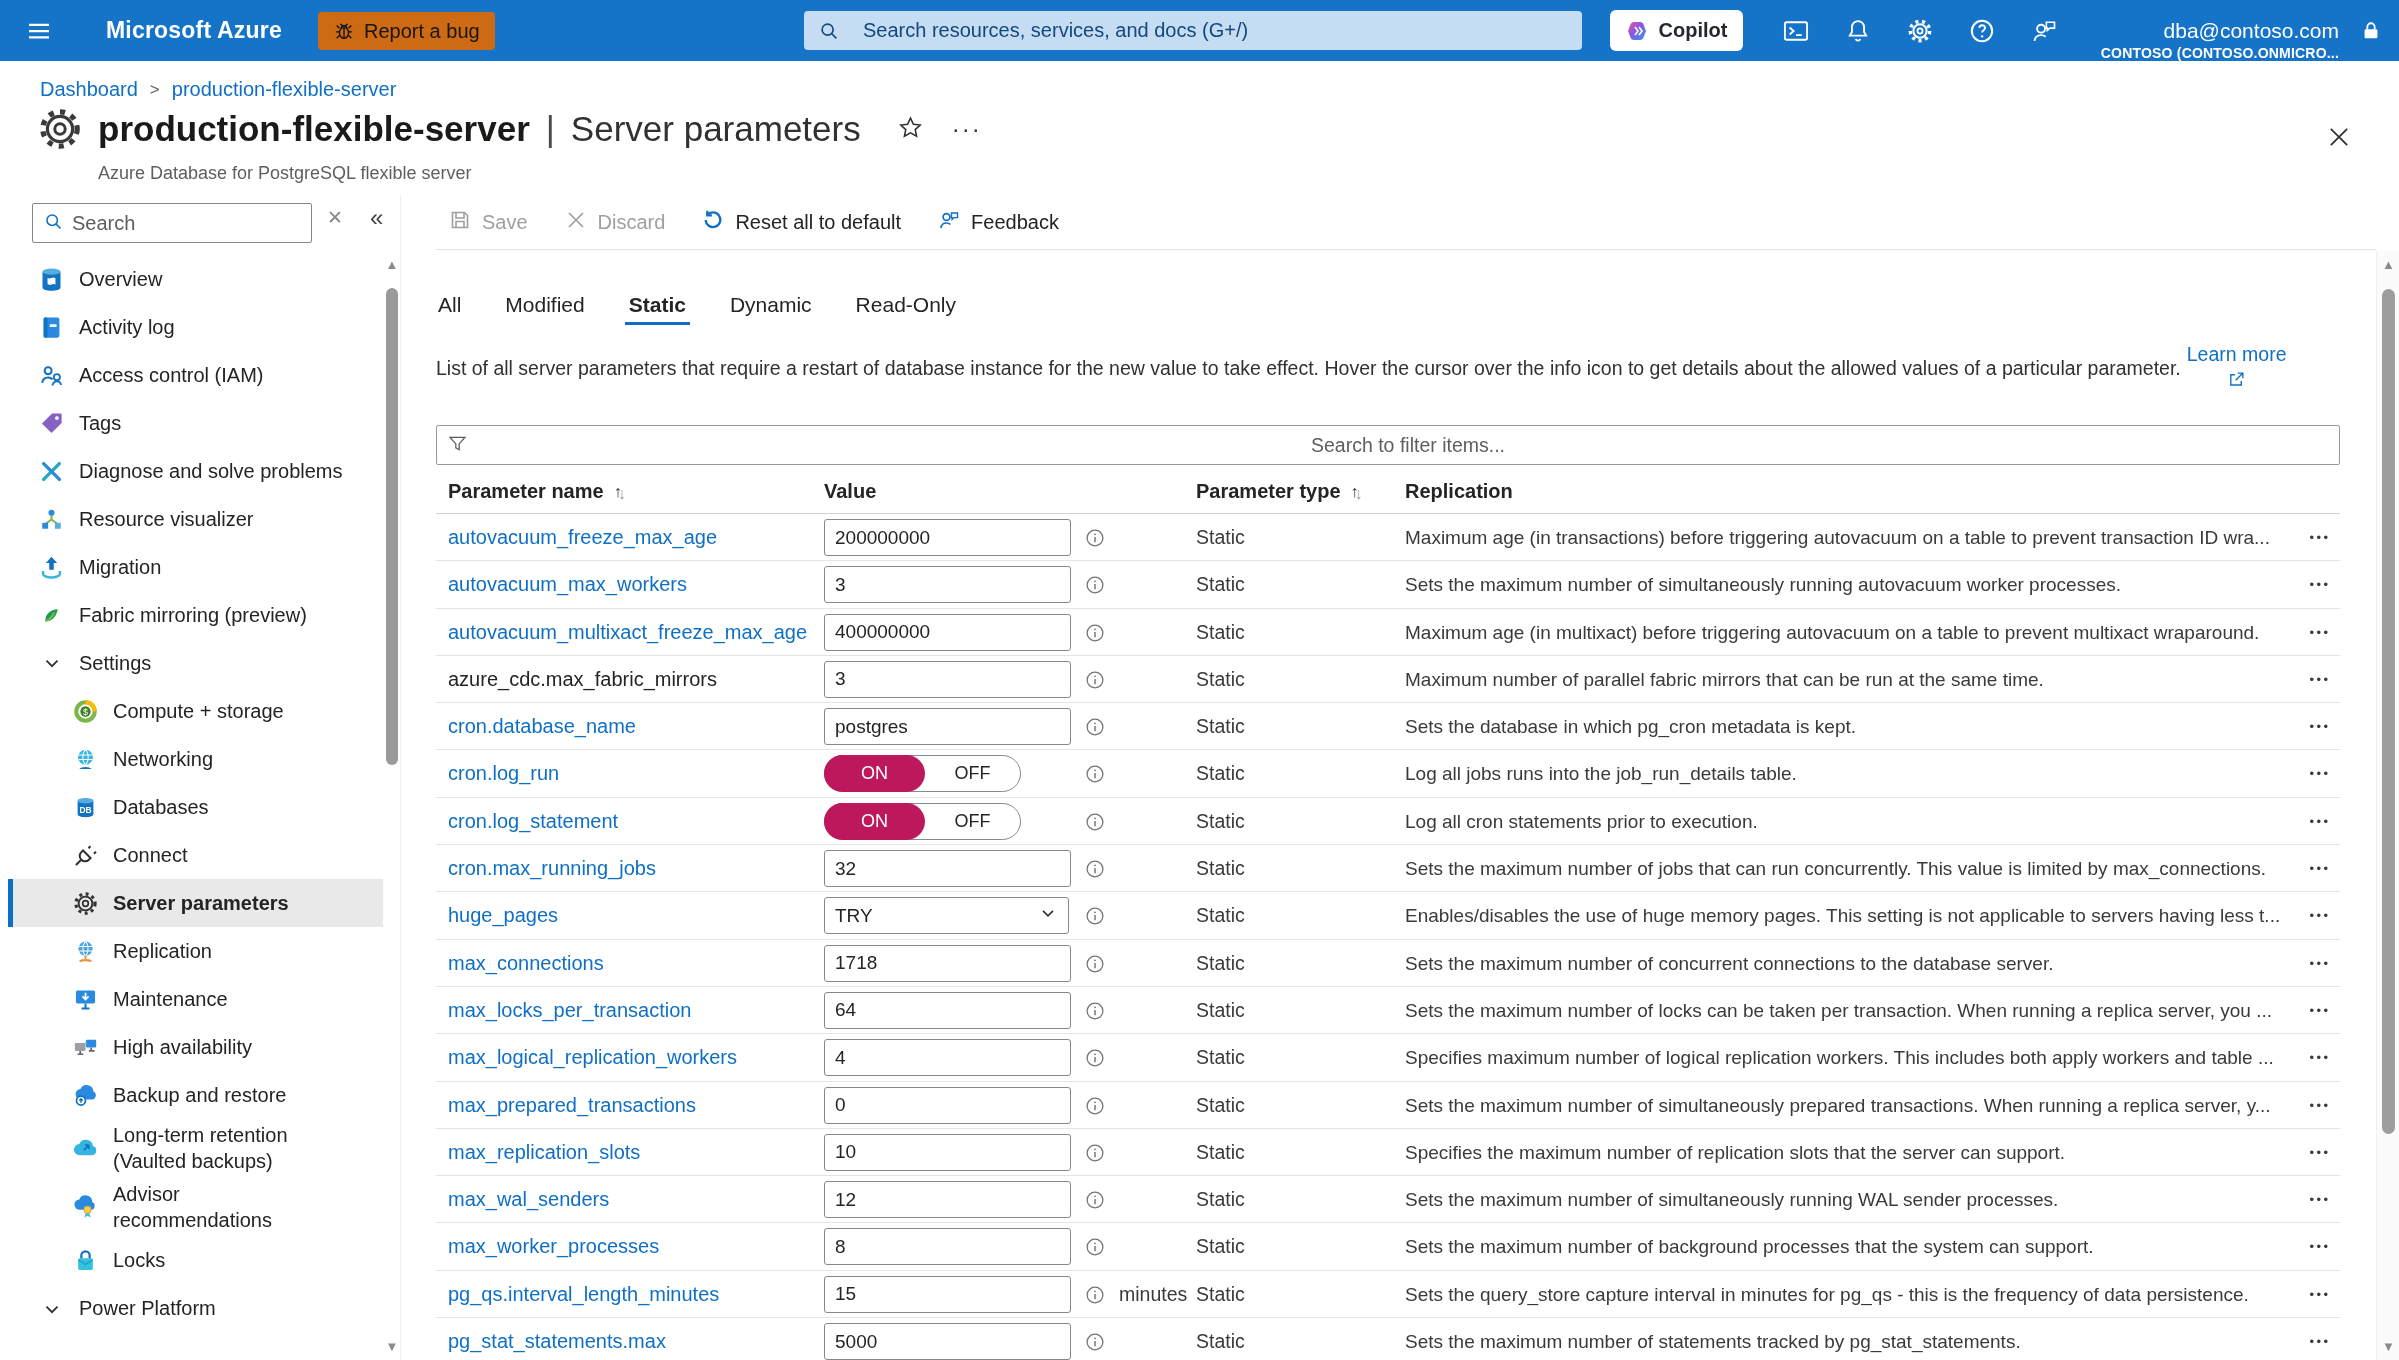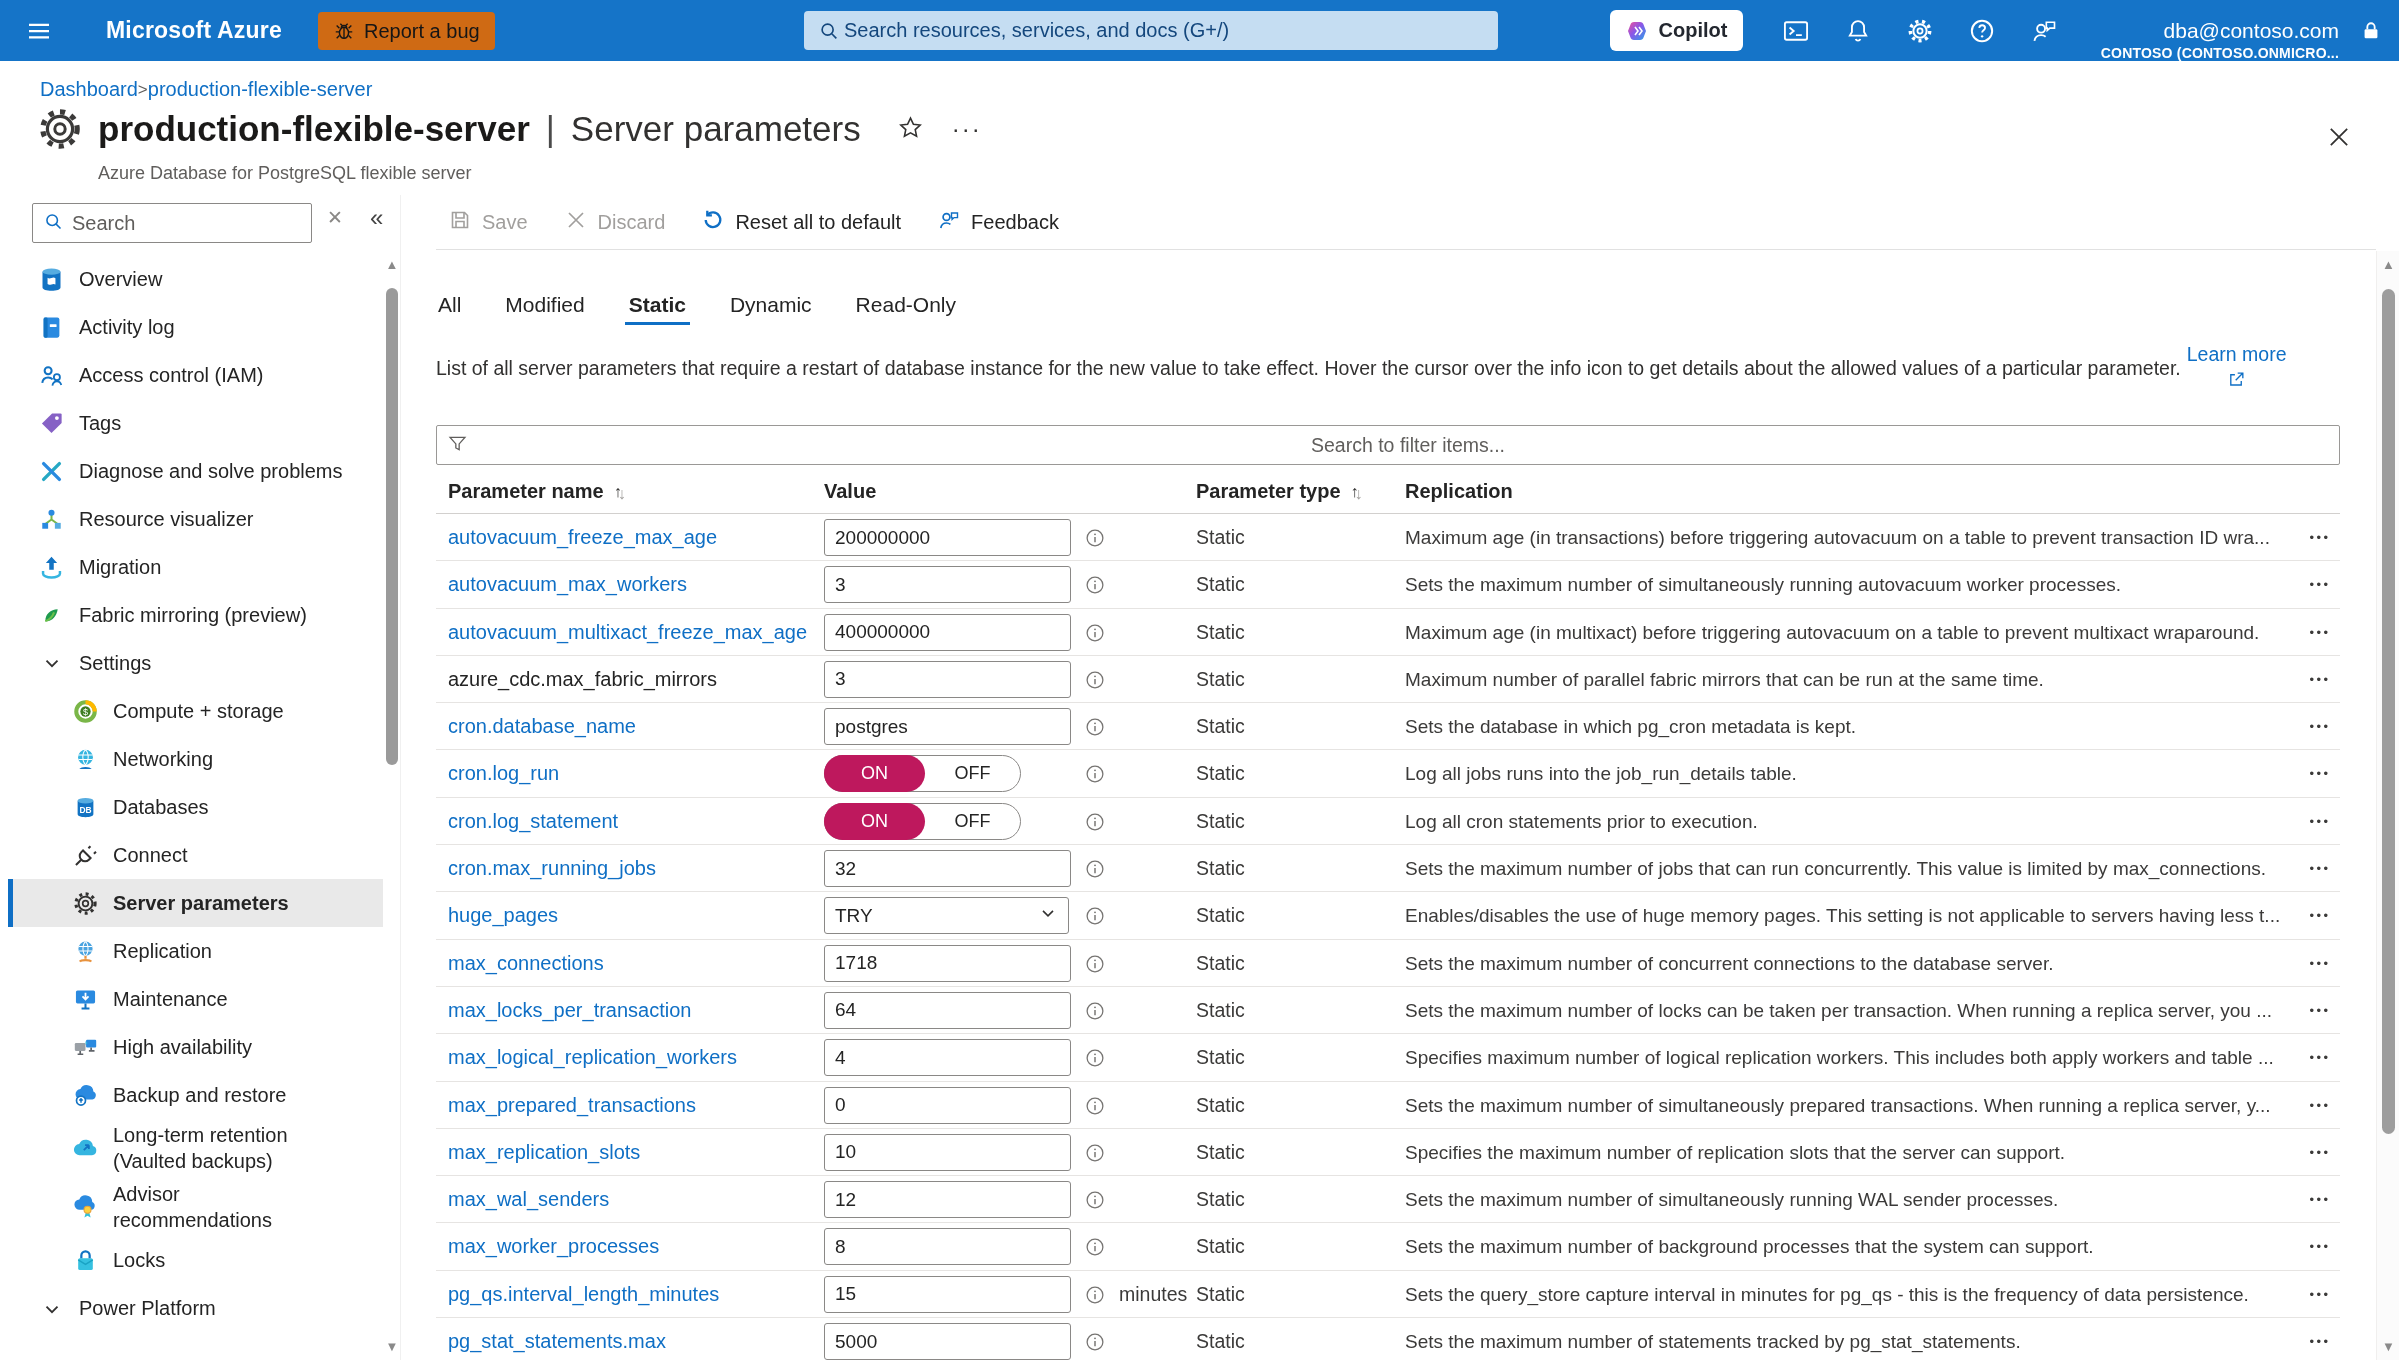--- a/index.html
+++ b/index.html
@@ -6,33 +6,33 @@
   body{font-family:"Liberation Sans",sans-serif;background:#fff;}
   #page{position:relative;width:2399px;height:1360px;overflow:hidden;background:#fff;}
 
   
   .topbar{position:absolute;left:0;top:0;width:100%;height:61px;background:#1574c8;color:#fff;z-index:50;}
   .tb{position:absolute;display:flex;align-items:center;}
   .tb svg{display:block;}
   .hamburger{left:24px;top:0;height:61px;cursor:pointer;}
   .brand{left:106px;top:0;height:61px;font-size:23px;font-weight:700;letter-spacing:.2px;}
   .bugbtn{left:318px;top:12px;height:38px;padding:0 15px;background:#cf6a14;border-radius:4px;color:#161616;font-size:20px;gap:9px;cursor:pointer;}
-  .tb-search{left:804px;top:11px;width:694px;height:39px;background:#c5ddf2;border-radius:4px;padding-left:14px;gap:4px;}
+  .tb-search{left:804px;top:11px;width:778px;height:39px;background:#c5ddf2;border-radius:4px;padding-left:14px;gap:23px;}
   .tb-search input{flex:1;border:none;outline:none;background:transparent;font-size:20px;color:#14477d;font-family:"Liberation Sans",sans-serif;}
   .tb-search input::placeholder{color:#14477d;opacity:1;}
   .copilot{left:1610px;top:10px;height:41px;width:133px;background:#fff;border-radius:6px;color:#23272f;font-size:20px;font-weight:600;justify-content:center;gap:9px;cursor:pointer;}
   .tbicon{top:16px;width:30px;height:30px;justify-content:center;cursor:pointer;}
   .account{right:60px;top:18px;display:block;text-align:right;cursor:pointer;}
   .account .email{font-size:21px;line-height:26px;}
   .account .tenant{font-size:14px;font-weight:700;letter-spacing:.2px;line-height:18px;}
   .avatar{right:14px;top:17px;width:28px;height:28px;justify-content:center;cursor:pointer;}
 
   
   .titleblock{position:absolute;left:0;top:61px;width:100%;height:134px;background:#fff;}
-  .breadcrumb{position:absolute;left:40px;top:17px;font-size:20px;display:flex;gap:0;align-items:center;}
+  .breadcrumb{position:absolute;left:40px;top:17px;font-size:20px;display:flex;gap:12px;align-items:center;}
   .breadcrumb a{color:#0f6fc5;text-decoration:none;cursor:pointer;}
   .crumb-sep{color:#605e5c;font-size:17px;}
   .titlerow{position:absolute;left:36px;top:44px;display:flex;align-items:center;gap:14px;}
   .title-gear{width:48px;height:48px;}
   .title-main{font-size:35px;font-weight:700;color:#1b1a19;}
   .title-sep{font-size:35px;font-weight:300;color:#4a4a4a;margin:0 2px;}
   .title-sub{font-size:35px;font-weight:300;color:#323130;}
   .title-star{margin-left:22px;cursor:pointer;}
   .title-dots{margin-left:14px;color:#323130;font-size:24px;letter-spacing:2px;cursor:pointer;line-height:10px;}
   .subtitle{position:absolute;left:98px;top:102px;font-size:18px;color:#605e5c;}

